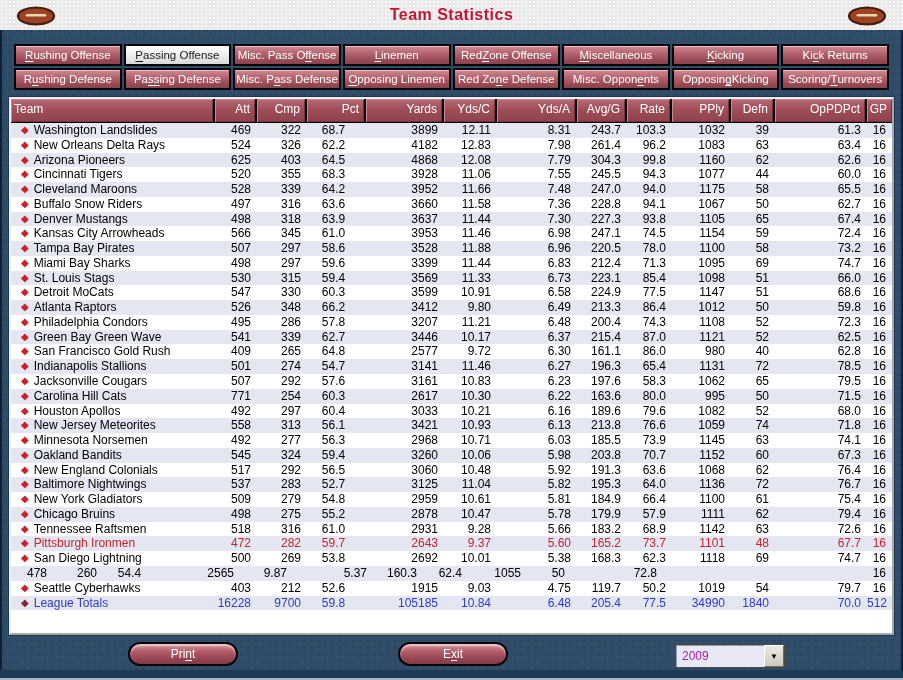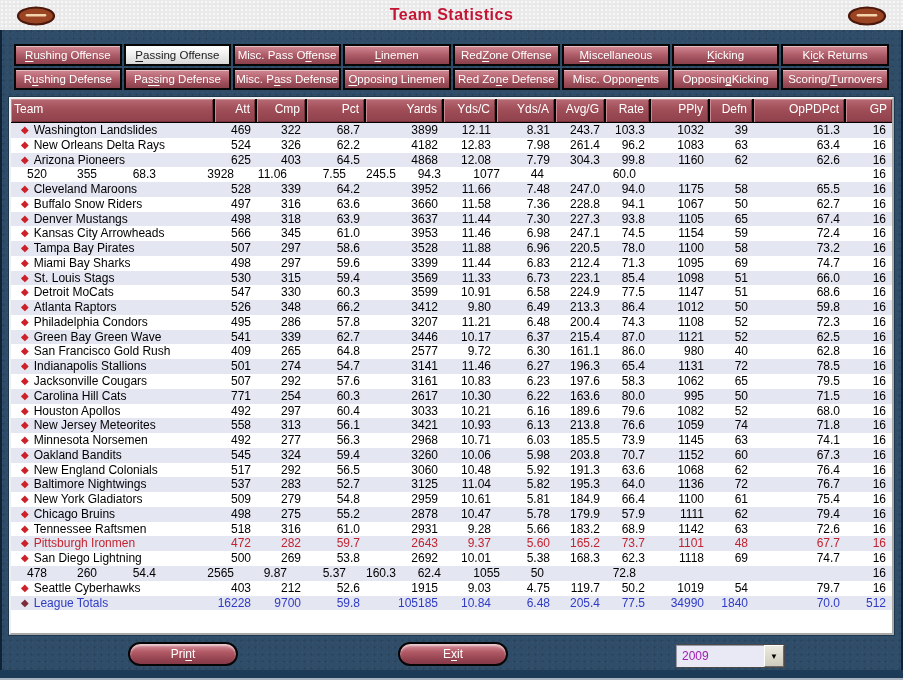--- a/index.html
+++ b/index.html
@@ -39,22 +39,22 @@
     border-right:2px solid #000;overflow:hidden;white-space:nowrap;}
   .h-cell:last-child{border-right:none;flex:1;}
   #table-body{position:absolute;left:0;top:24px;right:0;bottom:0;overflow:hidden;background:#fff;}
   .t-row{display:flex;height:14.78px;line-height:14.7px;font-size:12px;color:#000;white-space:nowrap;}
   .t-row.even{background:#e4e6f2;}
   .t-row.odd{background:#ffffff;}
   .cell{box-sizing:border-box;overflow:hidden;}
   .num{text-align:right;padding-right:6px;}
   .h-cell.num{text-align:right;padding-right:5px;}
   .c0{width:204px;text-align:left;padding-left:3px;}
-  .c1{width:42px;}.c2{width:50px;}.c3{width:59px;}.c4{width:78px;}.c5{width:53px;}
-  .c6{width:59px;}.c7{width:50px;}.c8{width:45px;}.c9{width:59px;}.c10{width:44px;}
+  .c1{width:42px;}.c2{width:50px;}.c3{width:59px;text-align:center;}.c4{width:78px;}.c5{width:53px;}
+  .c6{width:80px;}.c7{width:50px;}.c8{width:45px;}.c9{width:59px;}.c10{width:44px;}
   .c11{width:92px;}.c12{flex:1;}
   .diamond{display:inline-block;font-size:10px;color:#ce2029;margin:0 5px 0 7px;
     transform:translateY(-1px);}
   .t-row.hl,.t-row.hl .cell{color:#c2242f;}
   .t-row.totals,.t-row.totals .cell{color:#2f3bc4;}
   .t-row.totals .diamond{color:#7c2d38;}
   
   .pill{position:absolute;top:642px;width:110px;height:24px;border:2px solid #050505;
     border-radius:13px;box-sizing:border-box;display:flex;align-items:center;justify-content:center;
     background:linear-gradient(180deg,#d7949e 0%,#b25a66 40%,#934250 78%,#843949 100%);
@@ -224,20 +224,21 @@
           <div class="cell num c5">12.08</div>
           <div class="cell num c6">7.79</div>
           <div class="cell num c7">304.3</div>
           <div class="cell num c8">99.8</div>
           <div class="cell num c9">1160</div>
           <div class="cell num c10">62</div>
           <div class="cell num c11">62.6</div>
           <div class="cell num c12">16</div>
         </div>
         <div class="t-row odd">
+          <div class="cell c0"><span class="diamond">◆</span><span>Cincinnati Tigers</span></div>
           <div class="cell num c1">520</div>
           <div class="cell num c2">355</div>
           <div class="cell num c3">68.3</div>
           <div class="cell num c4">3928</div>
           <div class="cell num c5">11.06</div>
           <div class="cell num c6">7.55</div>
           <div class="cell num c7">245.5</div>
           <div class="cell num c8">94.3</div>
           <div class="cell num c9">1077</div>
           <div class="cell num c10">44</div>

